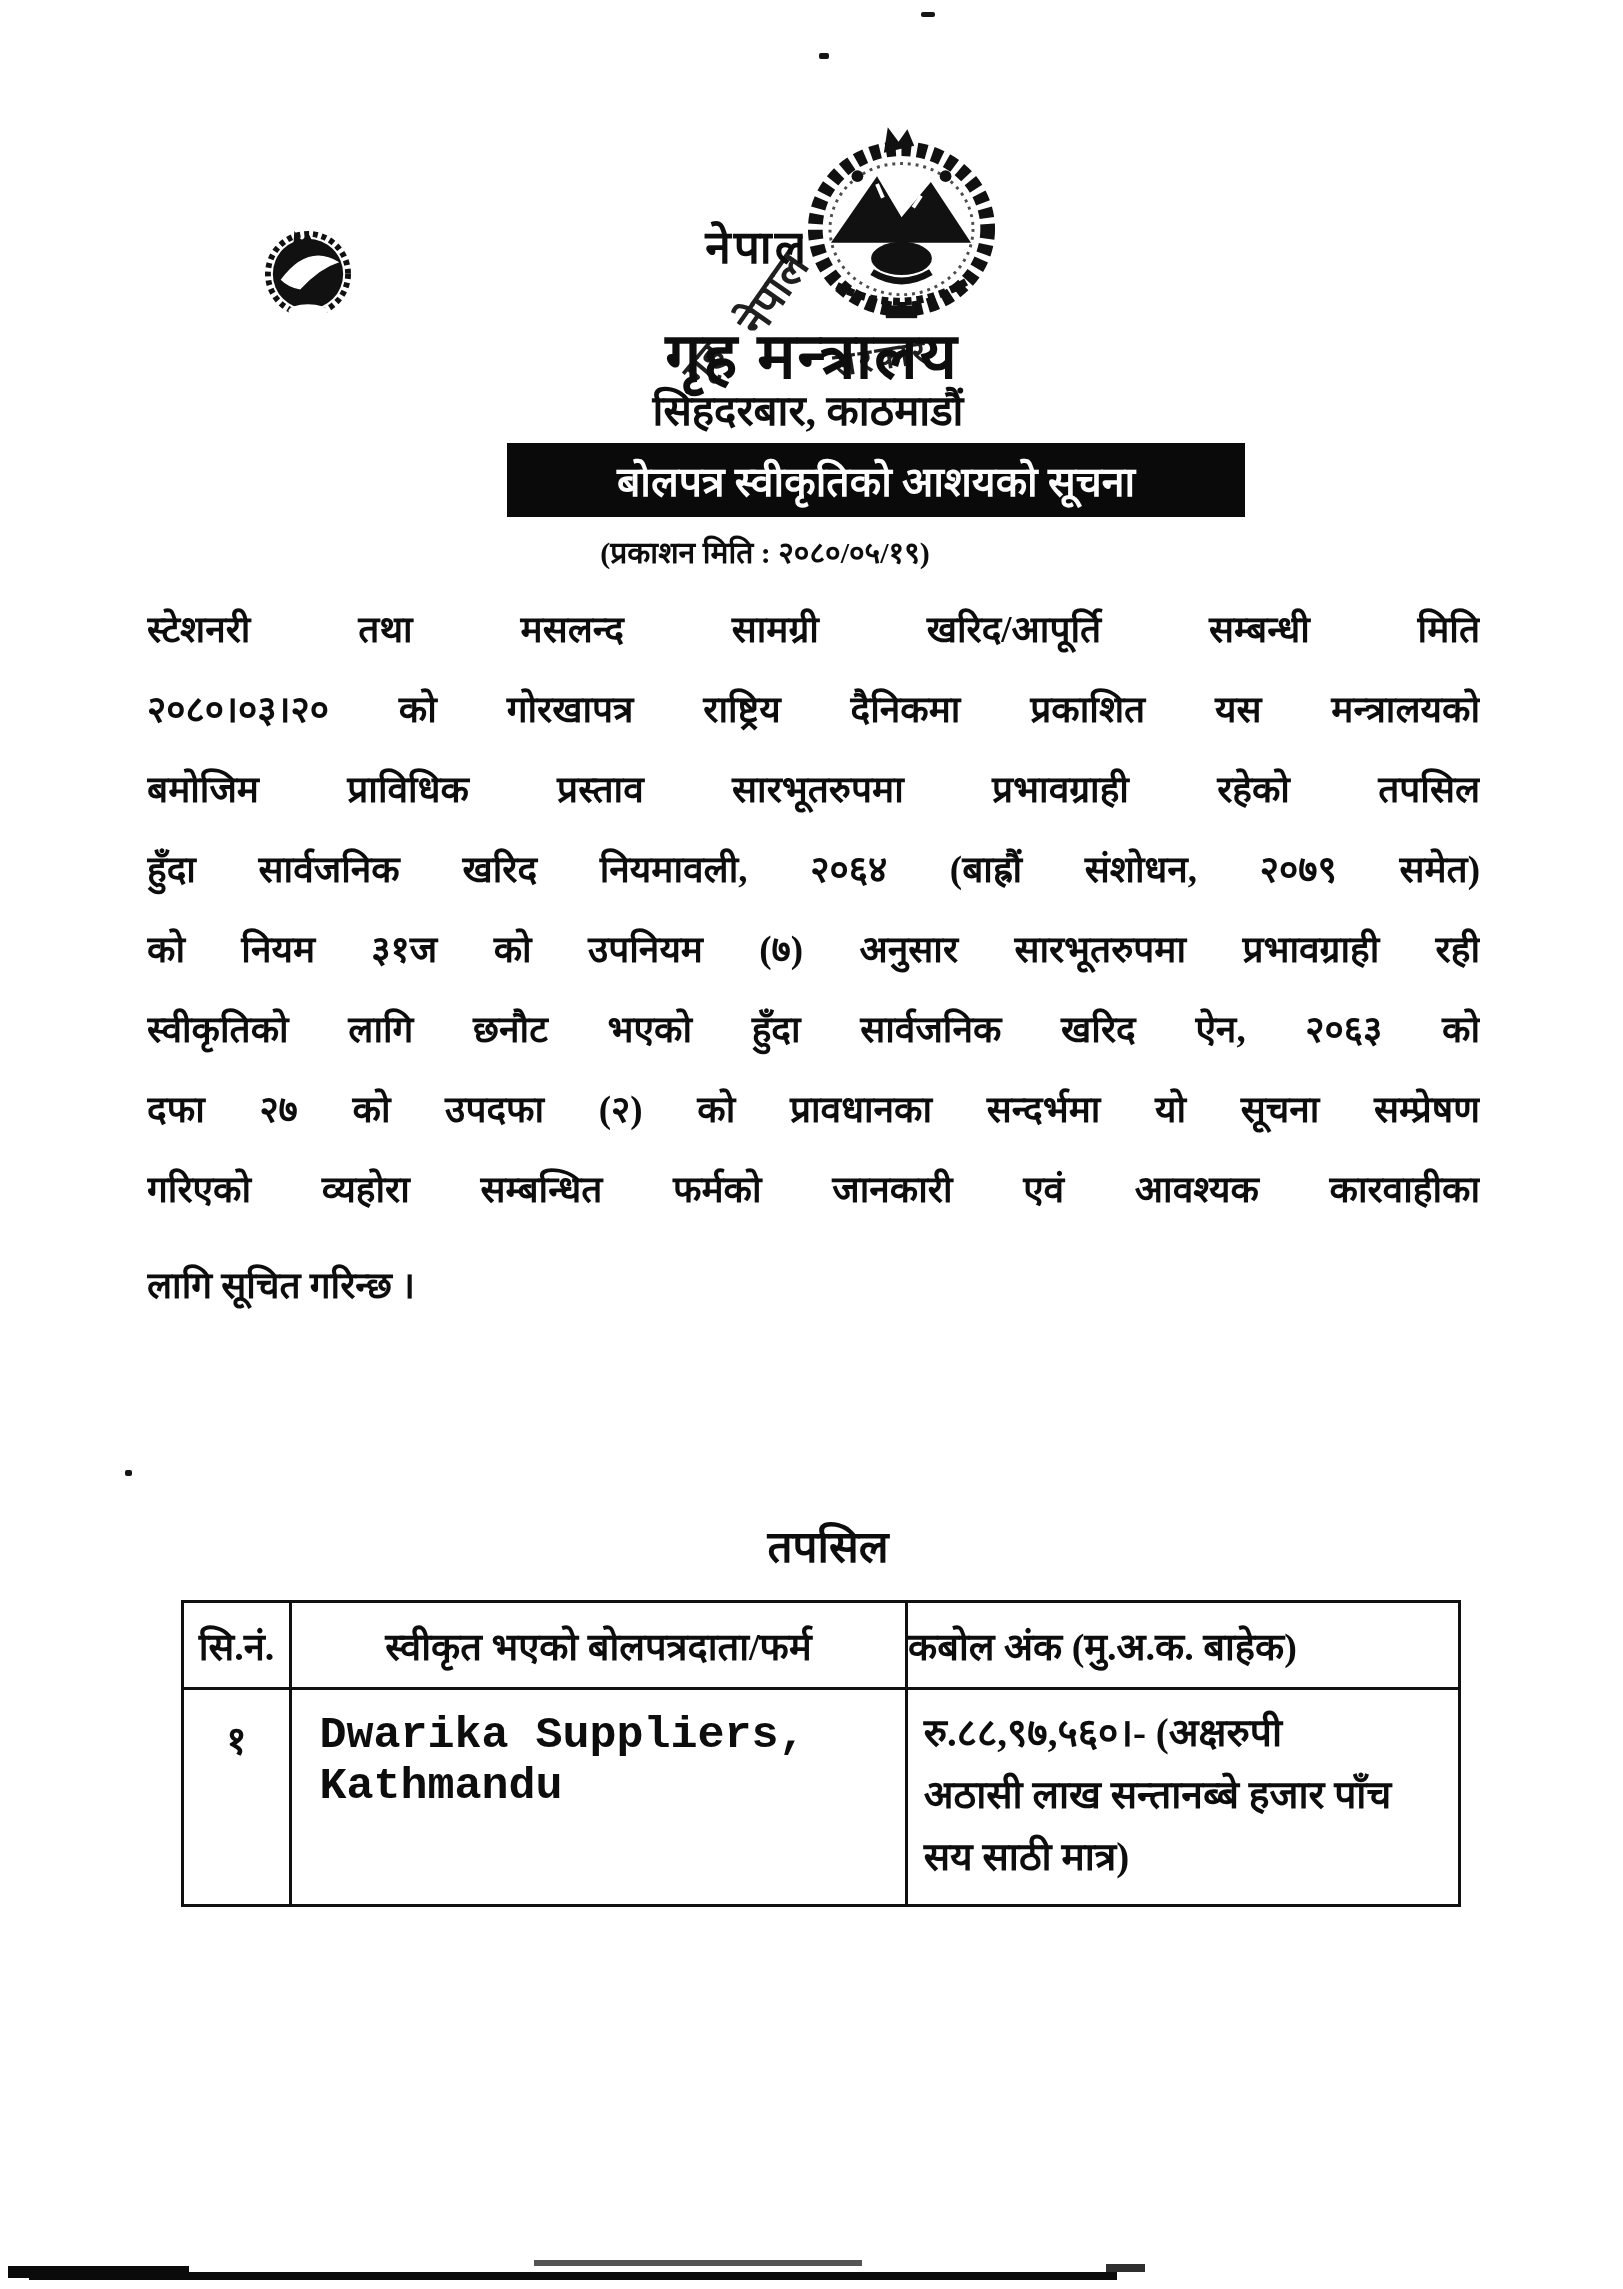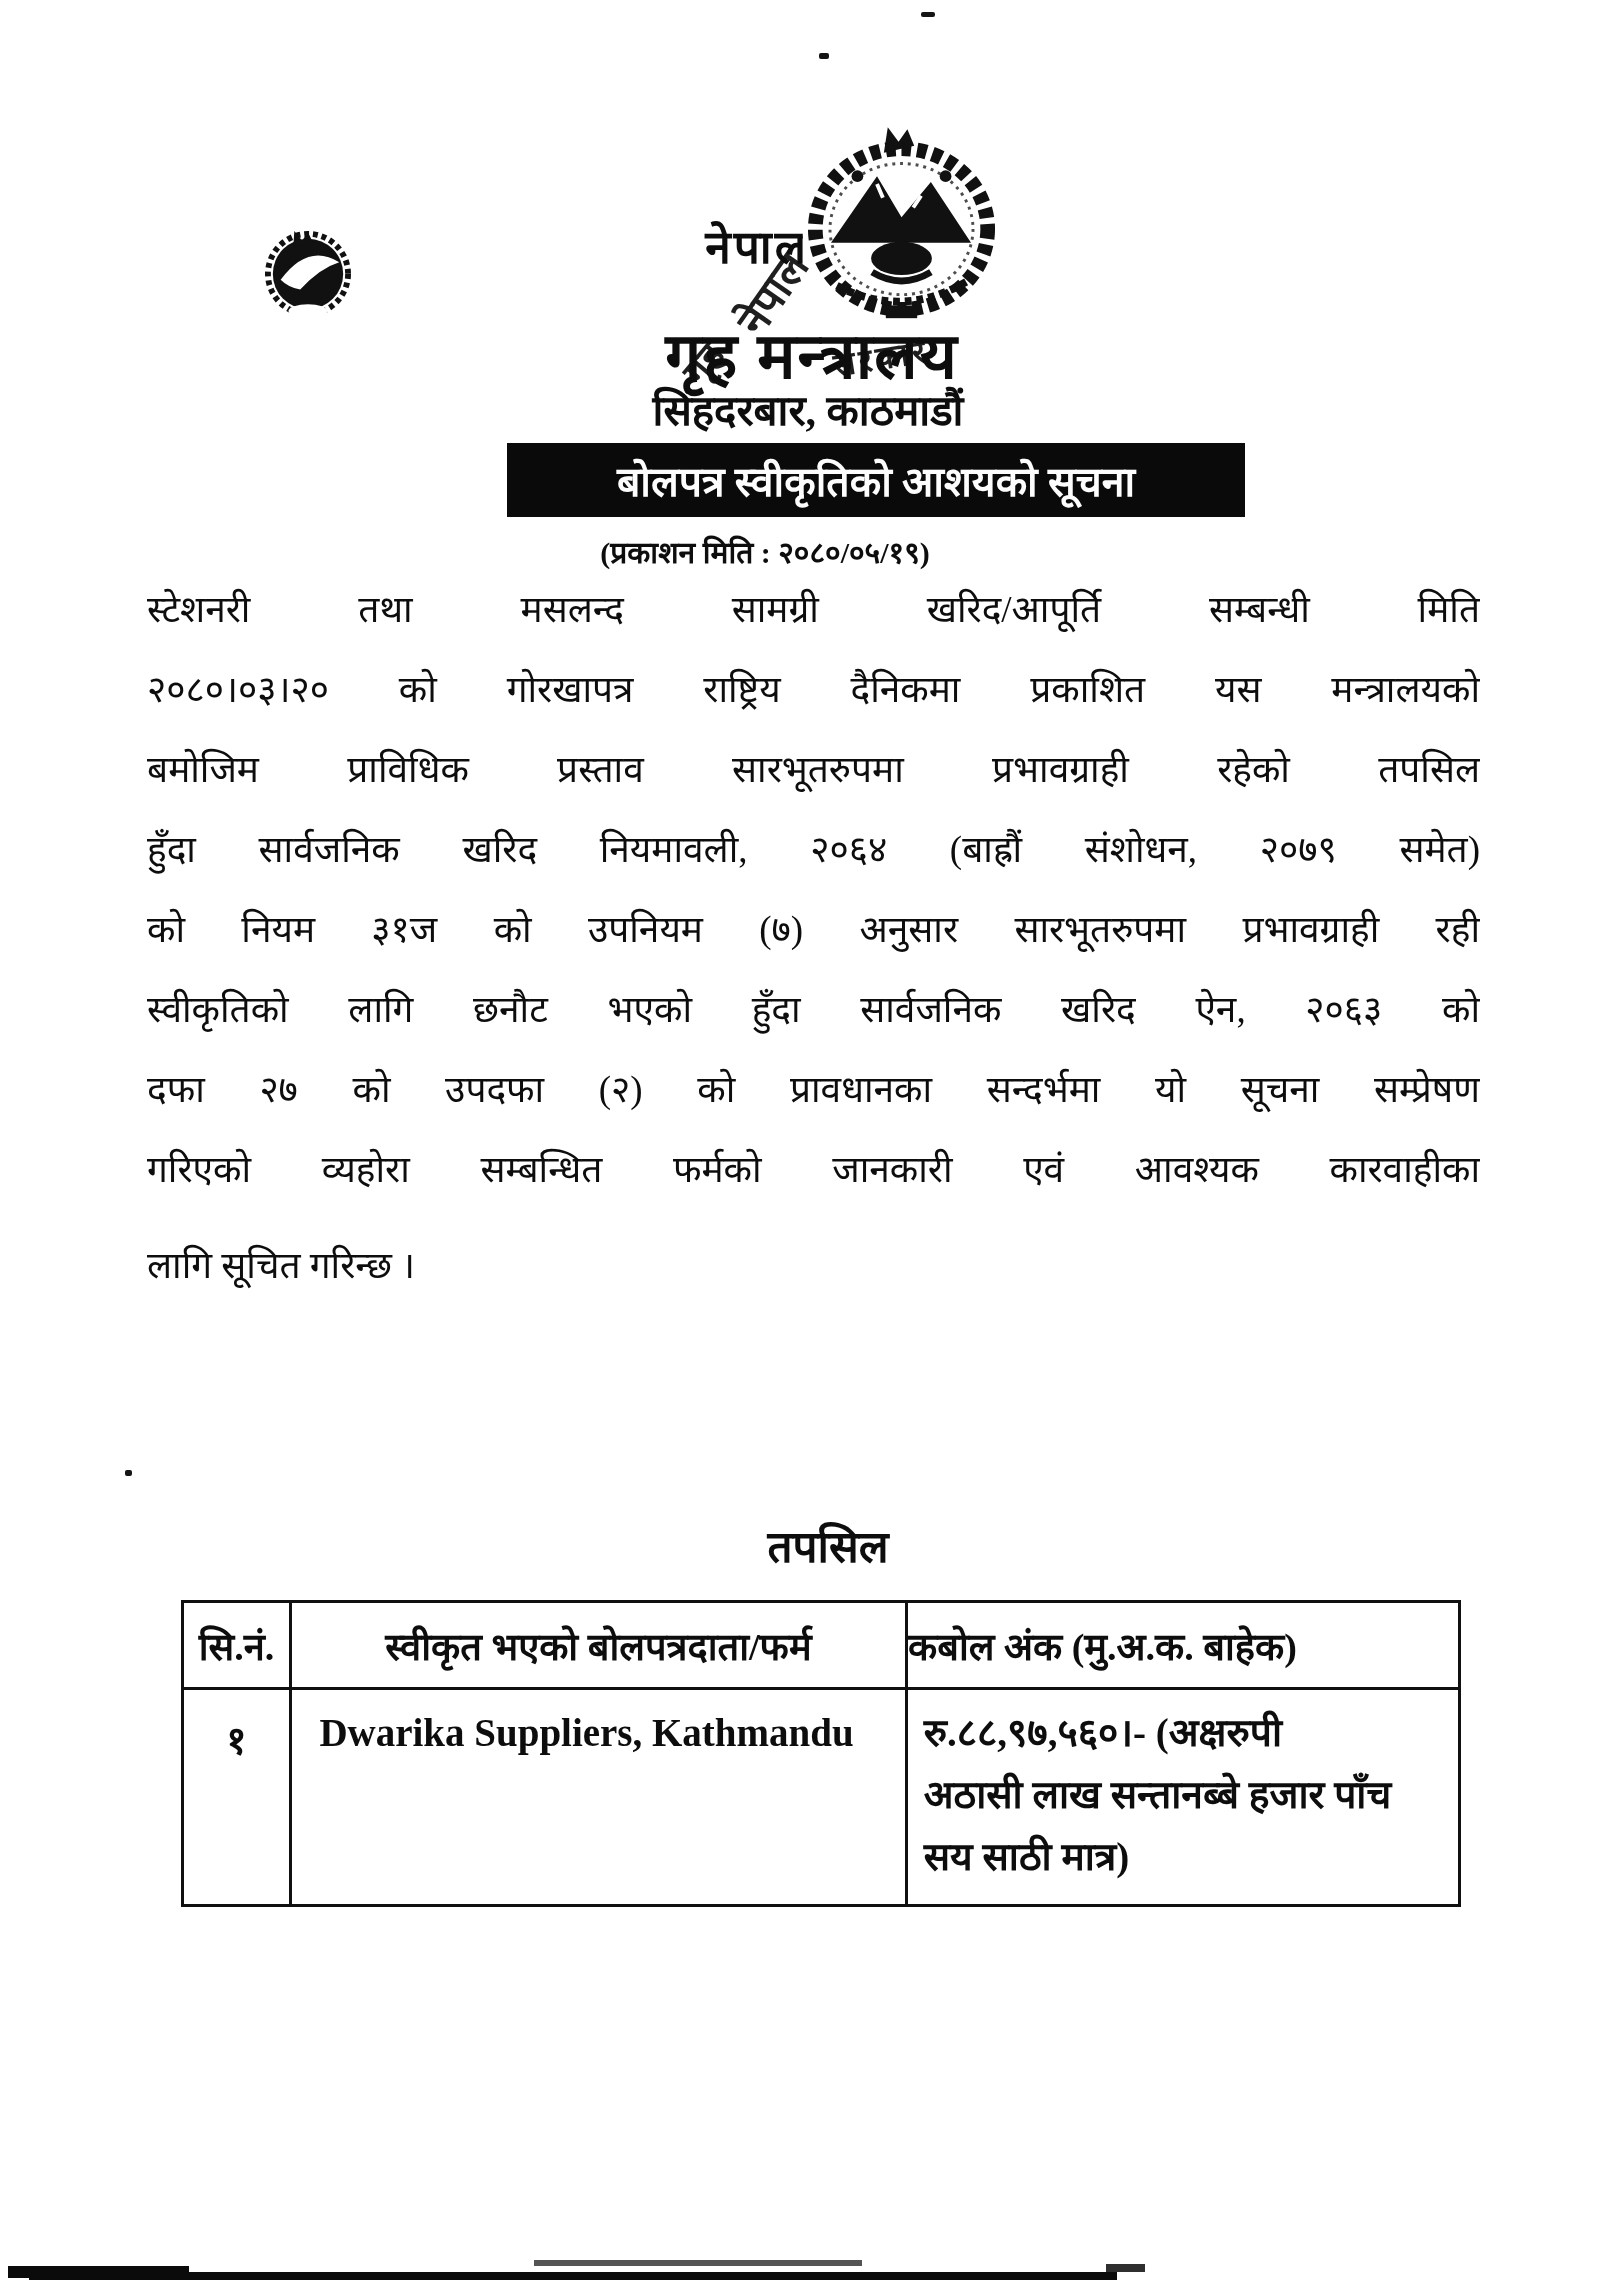--- a/index.html
+++ b/index.html
@@ -20,36 +20,36 @@
   .stamp-sarkar{left:833px;top:335px;font-size:32px;transform:rotate(-9deg);letter-spacing:3.9px;}
   .ministry{top:310px;left:812px;font-size:64px;font-weight:700;white-space:nowrap;z-index:4;letter-spacing:2px;}
   .address{top:380px;left:808px;font-size:42px;font-weight:700;white-space:nowrap;z-index:4;}
   .banner{
     left:507px;top:443px;width:738px;height:74px;background:#0a0a0a;color:#fdfdfd;
     display:flex;align-items:center;justify-content:center;font-size:41px;font-weight:700;
     white-space:nowrap;overflow:hidden;z-index:4;
   }
   .pubdate{top:531px;left:765px;font-size:30px;font-weight:700;white-space:nowrap;}
   
-  .body-text{left:147px;top:570px;width:1333px;font-size:37px;font-weight:400;}
+  .body-text{left:147px;top:590px;width:1333px;font-size:37px;font-weight:700;}
   .bline{height:80px;line-height:80px;text-align:justify;text-align-last:justify;overflow:hidden;white-space:nowrap;}
   .bline.last{text-align:left;text-align-last:left;margin-top:15.7px;}
   
   .schedule-heading{top:1515px;left:828px;font-size:44px;font-weight:700;white-space:nowrap;}
   table.schedule{
     position:absolute;left:181px;top:1600px;width:1276px;border-collapse:collapse;table-layout:fixed;border-radius:28px;
   }
   table.schedule th, table.schedule td{border:3.9px solid #101010;vertical-align:top;overflow:hidden;}
   table.schedule th{height:84px;vertical-align:middle;font-size:38px;font-weight:700;padding:0;}
   th.h-sn{text-align:center;}
   th.h-firm{text-align:center;}
   th.h-amt{text-align:left;padding-left:17.6px;}
   td{height:191px;font-size:39px;font-weight:700;}
   td.c-sn{text-align:center;padding-top:21.6px;}
-  td.c-firm{font-family:Liberation Serif, serif;padding:19.6px 0 0 27.4px;font-size:39px;}
+  td.c-firm{font-family:Liberation Mono, monospace;padding:19.6px 0 0 27.4px;font-size:45px;}
   td.c-amt{padding:11.8px 5.9px 0 15.7px;margin-top:32px;}
   .amount-line{line-height:62px;white-space:nowrap;}
   
   .speck{background:#151515;border-radius:2px;}
   .scanline{background:#0b0b0b;}
 </style>
 </head>
 <body>
 
 <div class="page">

